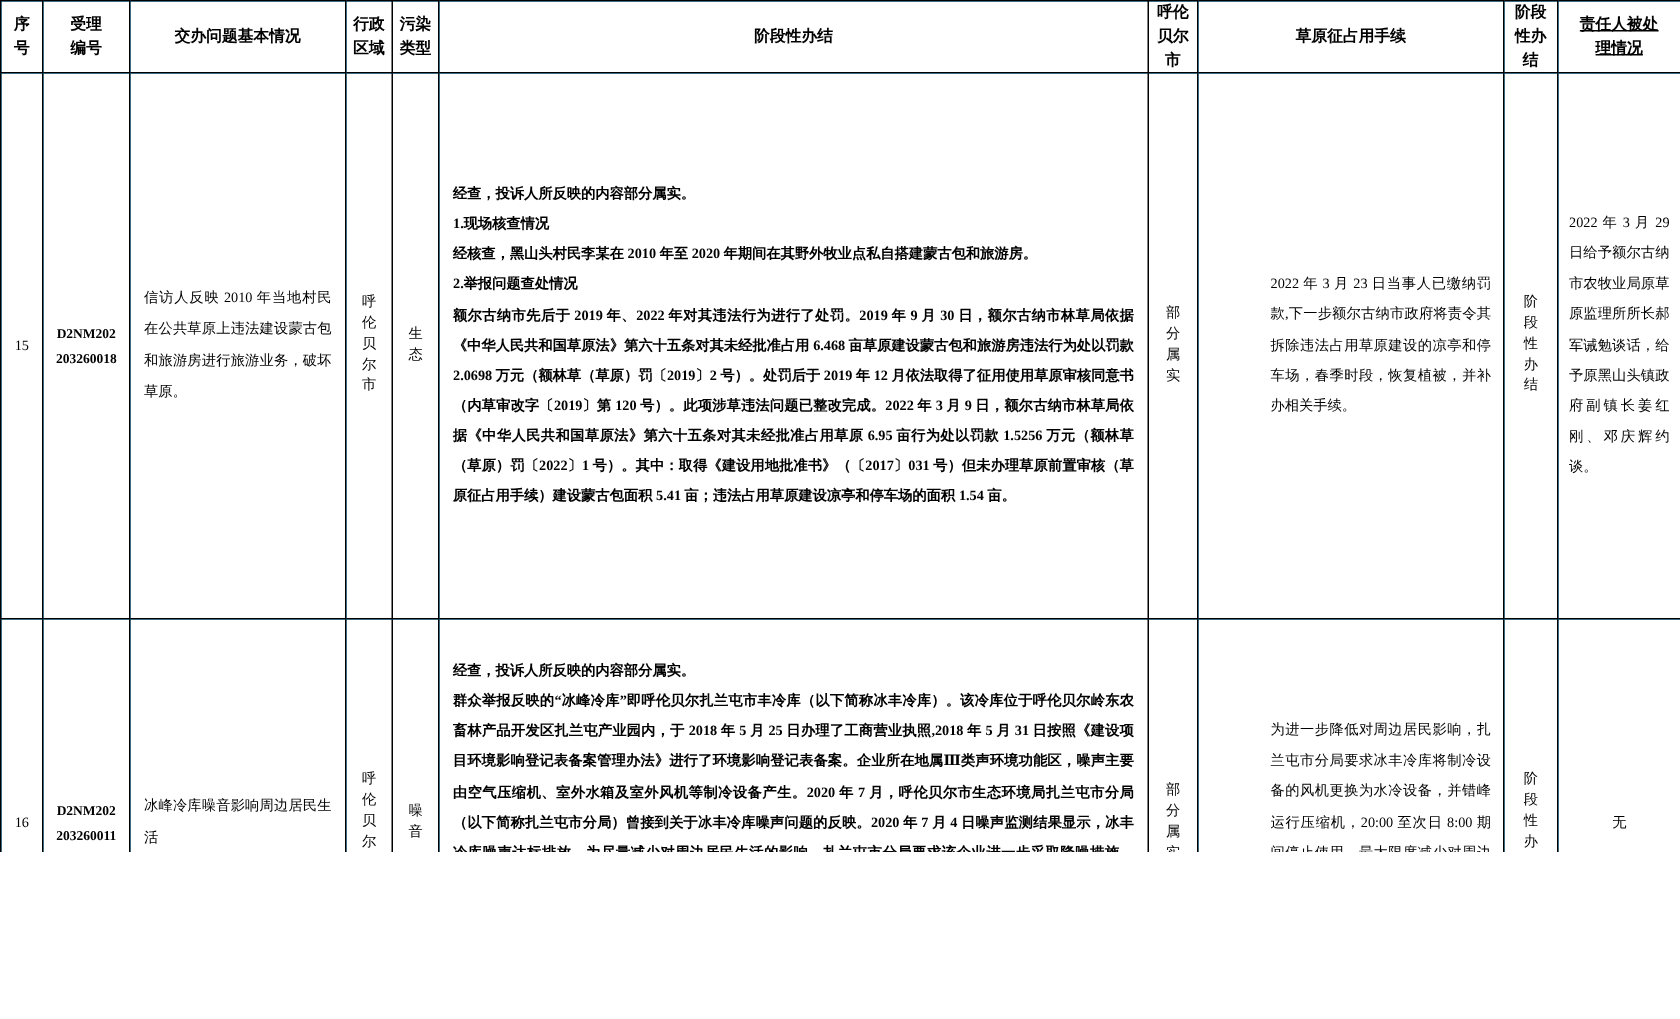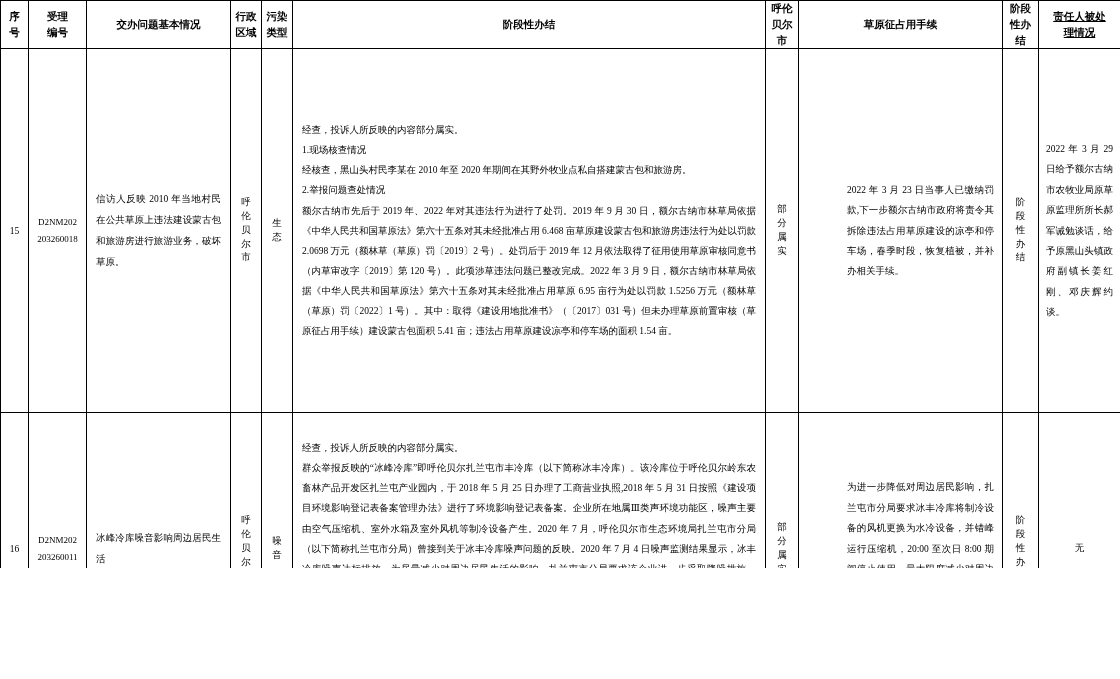--- a/index.html
+++ b/index.html
@@ -44,39 +44,41 @@
   .center { text-align: center; }
   .serial { font-size: 9.5px; margin-left: 32px; }
   .idwrap {
     width: 42px;
     margin: 4px auto;
     word-break: break-all;
     line-height: 1.85;
     text-align: left;
     font-size: 9px;
     text-align: center;
+    font-weight: bold;
   }
   .prob {
     text-align: justify;
     line-height: 2.2;
     padding: 4px 9px;
   }
   .vert {
     width: 1.05em;
     margin: 0 auto;
     word-break: break-all;
     line-height: 1.45;
     text-align: center;
     font-size: 9.5px;
   }
   .longtext {
     text-align: justify;
     white-space: pre-line;
     line-height: 2.12;
     padding: 6px 9px;
+    font-weight: bold;
   }
   .midtext {
     text-align: justify;
     line-height: 2.15;
     padding: 4px 8px;
     margin-left: 40px;
   }
   .acc {
     text-align: justify;
     line-height: 2.15;

